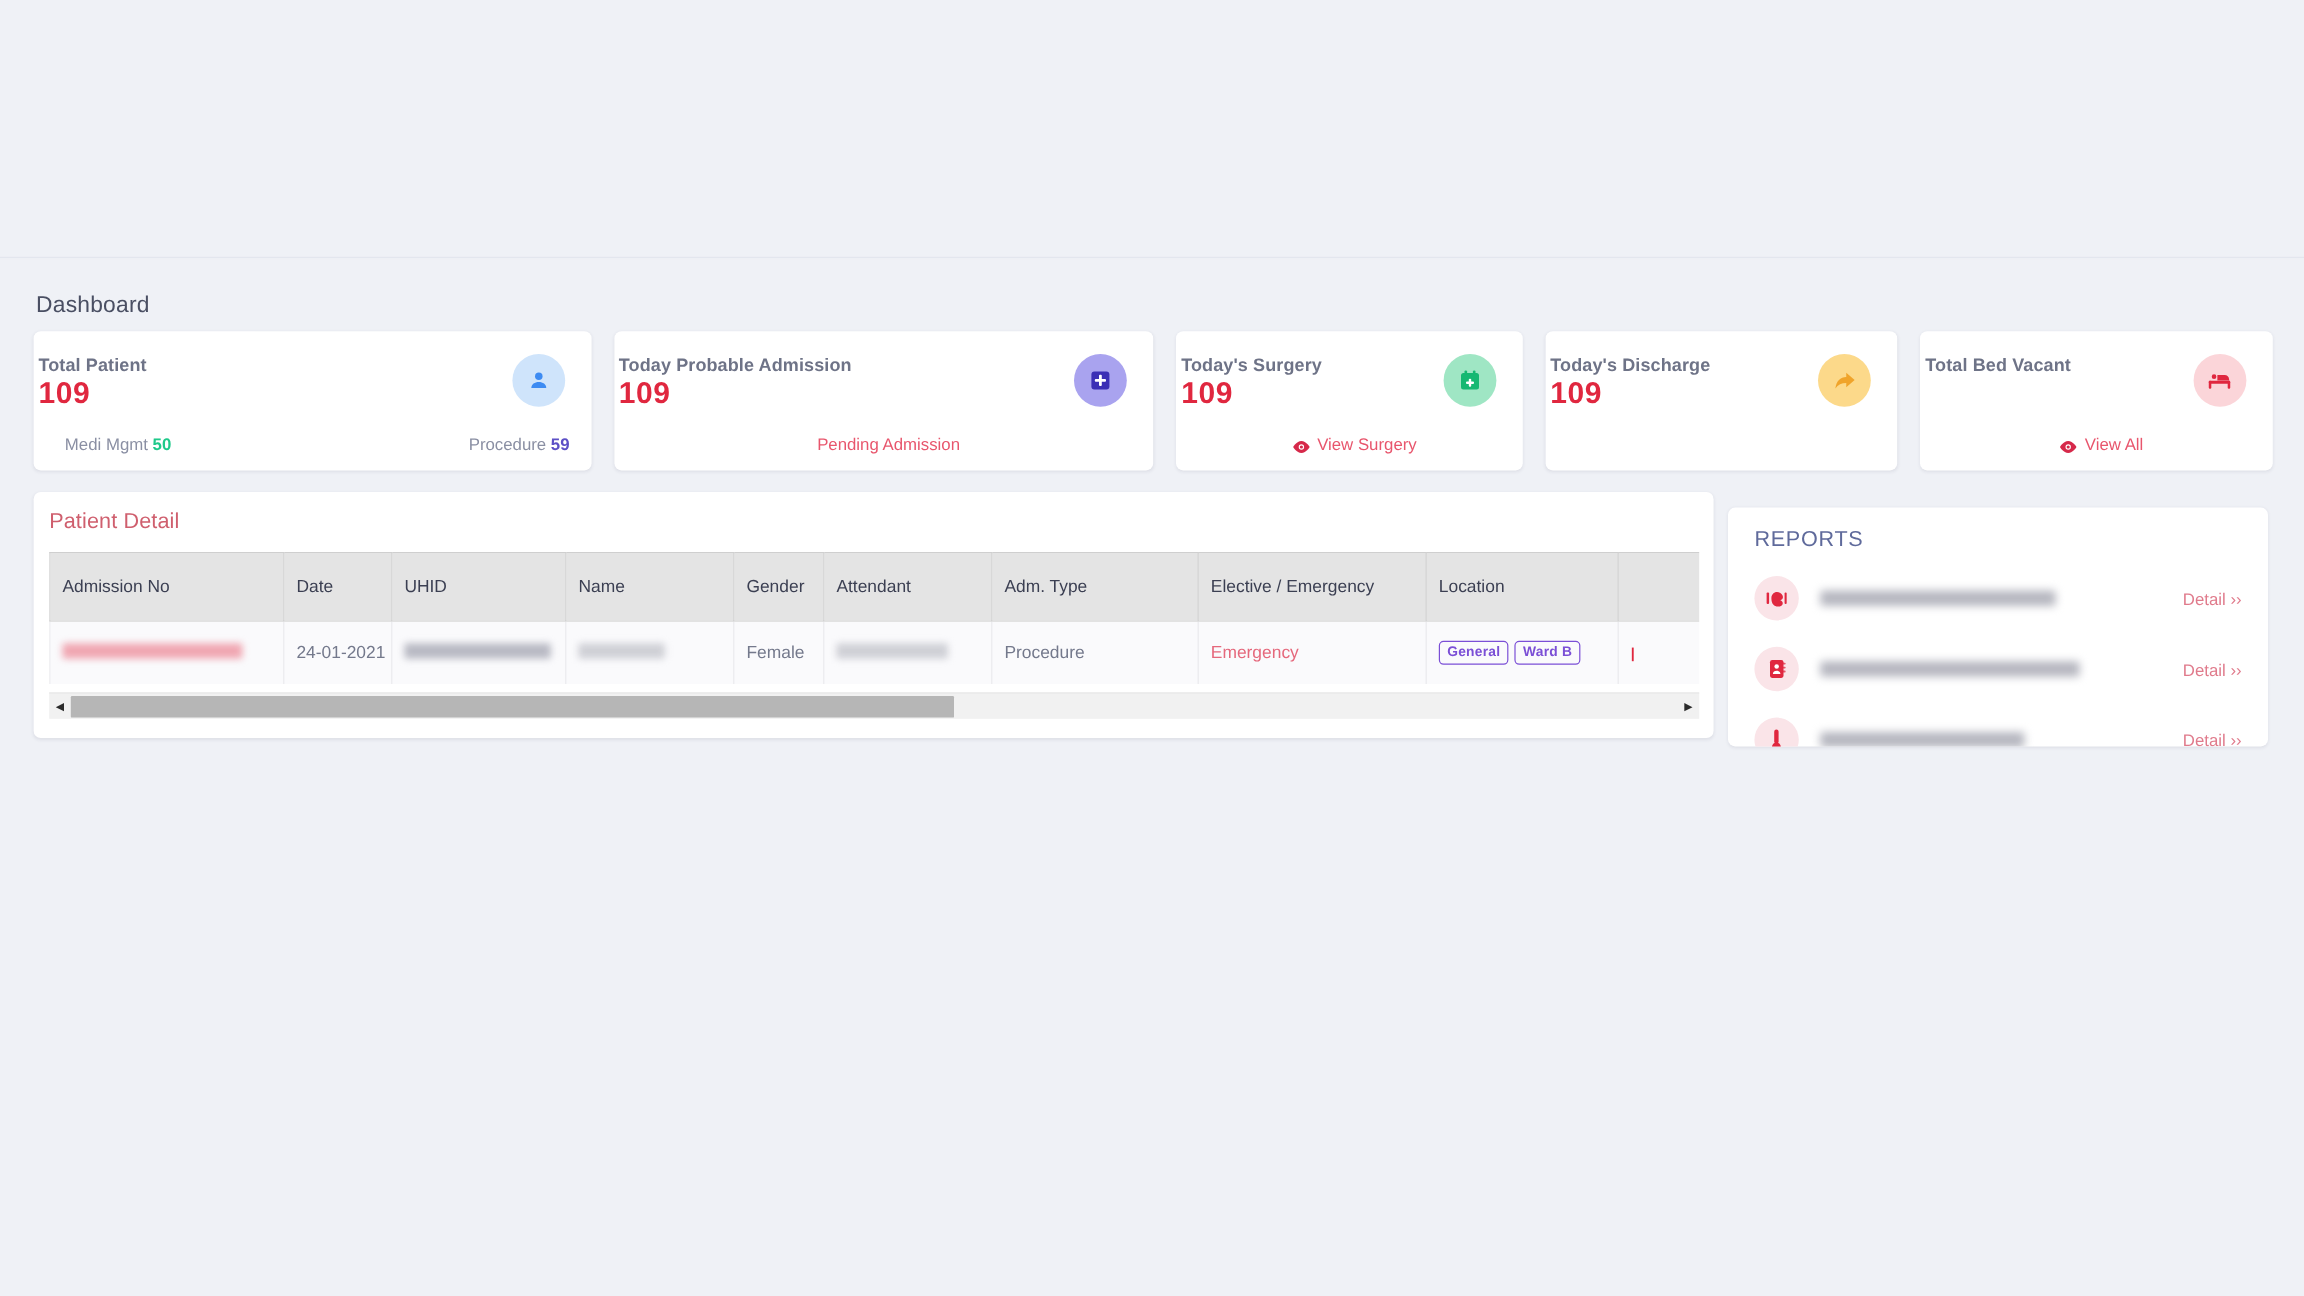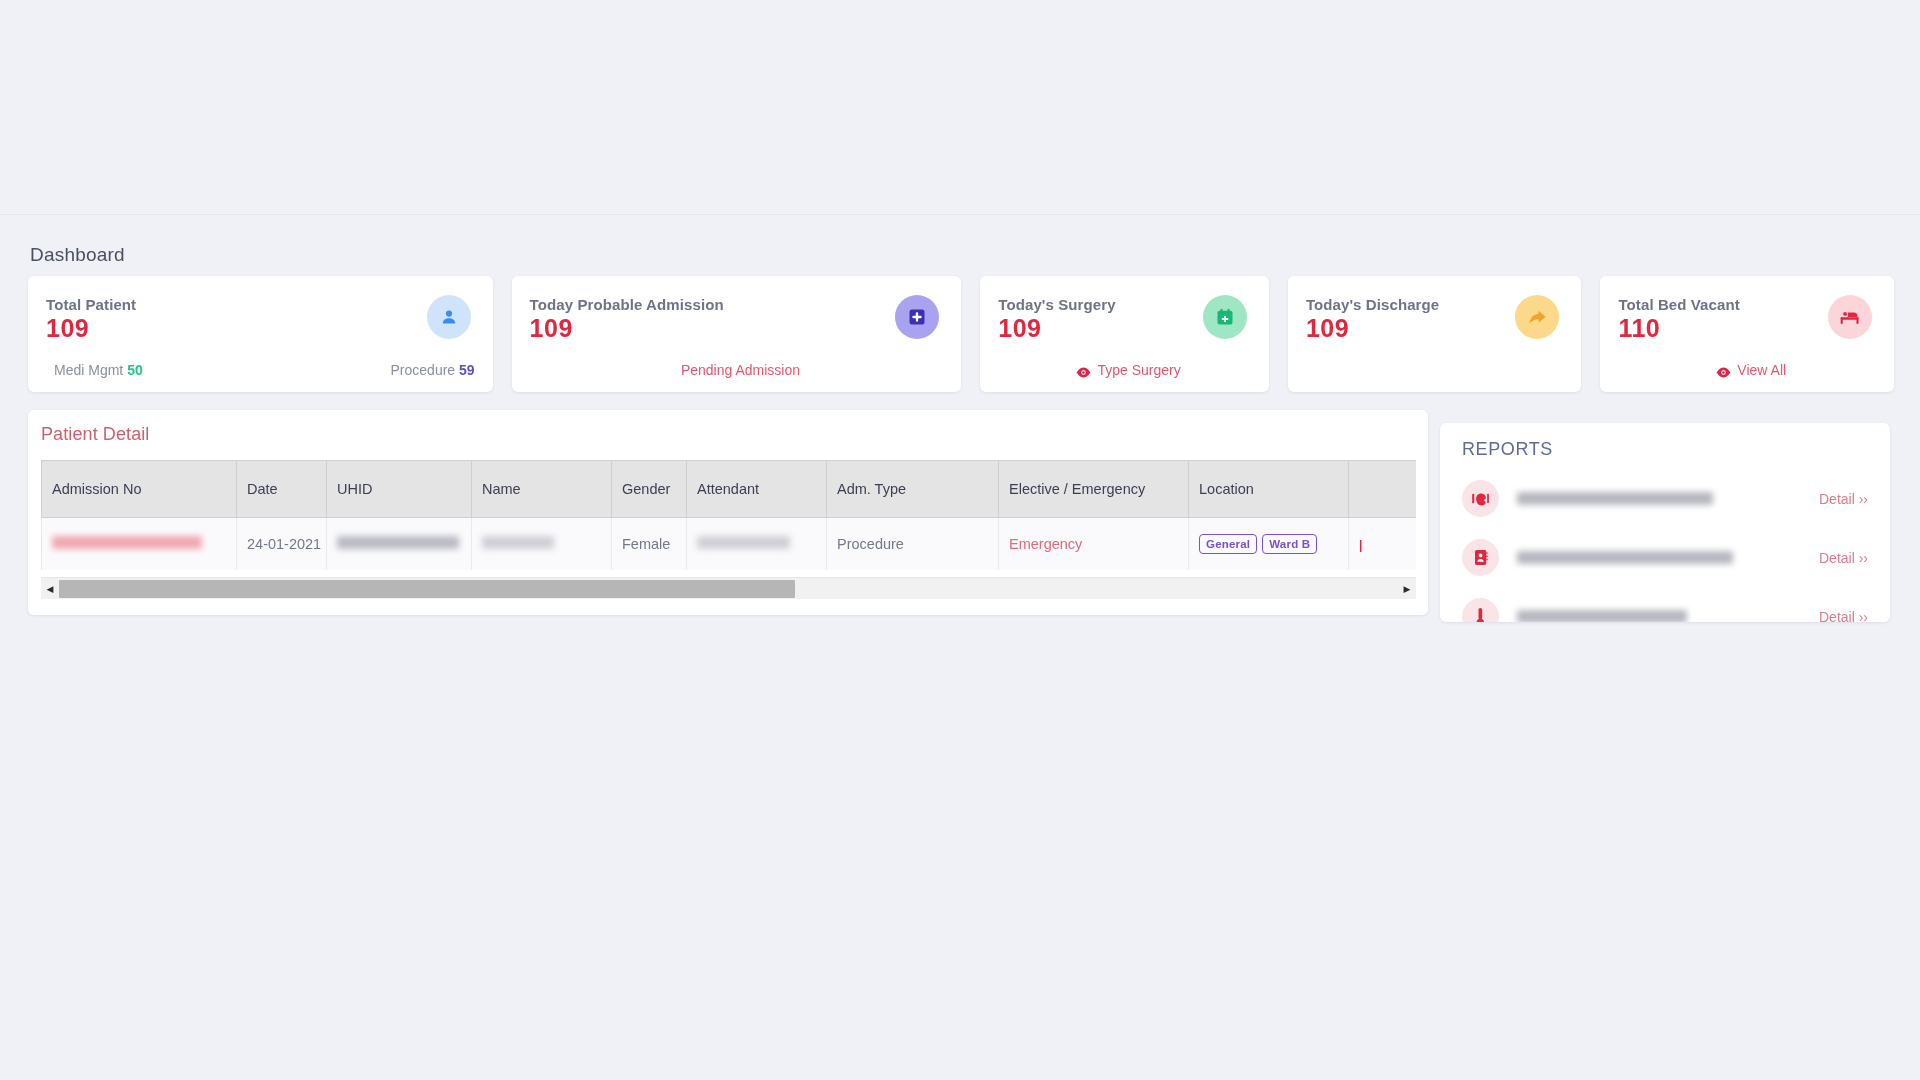--- a/index.html
+++ b/index.html
@@ -30,21 +30,21 @@
 
   
   #stats {
     position:absolute; left:28px; top:60px;
     width:1866px; height:116px;
     display:flex; gap:19px;
   }
   .stat-card {
     background:#fff; border-radius:6px;
     box-shadow:0 1px 3px rgba(40,45,75,.09);
-    position:relative; padding:20px 22px 0 18px;
+    position:relative; padding:20px 22px 0 4px;
     height:116px;
   }
   .stat-card.c1 { width:467px; }
   .stat-card.c2 { width:452px; }
   .stat-card.c3 { width:290px; }
   .stat-card.c4 { width:295px; }
   .stat-card.c5 { width:295px; }
 
   .stat-label {
     font-size:15px; font-weight:bold; color:#6e7387; letter-spacing:.1px;
@@ -264,39 +264,38 @@
       </div>
       <div class="stat-foot center">
         <span class="foot-link">
           <span class="eye">
             <svg width="15" height="11" viewBox="0 0 24 16" fill="#d6294a">
               <path d="M12 0C5.5 0 1 8 1 8s4.5 8 11 8 11-8 11-8-4.5-8-11-8z"></path>
               <circle cx="12" cy="8" r="3.6" fill="#fff"></circle>
               <circle cx="12" cy="8" r="2.1" fill="#d6294a"></circle>
             </svg>
           </span>
-          <span>Type Surgery</span>
+          <span>View Surgery</span>
         </span>
       </div>
     </div>
 
     <div class="stat-card c4">
       <div class="stat-label">Today's Discharge</div>
       <div class="stat-value">109</div>
       <div class="stat-icon" style="background:#fcd98a">
         <svg width="21" height="21" viewBox="0 0 24 24" fill="#f0a42a">
           <path d="M13.2 4.2v3.9C7.6 8.4 3.8 11.6 2.8 19.2c2.6-3.6 5.9-5.3 10.4-5.3v4l8-6.9z"></path>
         </svg>
       </div>
       <div class="stat-foot center"></div>
     </div>
 
     <div class="stat-card c5">
       <div class="stat-label">Total Bed Vacant</div>
-      <div class="stat-value">110</div>
       <div class="stat-icon" style="background:#fbd5d9">
         <svg width="22" height="22" viewBox="0 0 24 24" fill="#e0273f">
           <circle cx="6.6" cy="8.6" r="2.1"></circle>
           <path d="M9.6 7.2h6.6c2.3 0 4 1.6 4 3.8v1.1H9.6z"></path>
           <rect x="1.8" y="12.4" width="19.5" height="2.6" rx="1"></rect>
           <rect x="1.8" y="12.4" width="2.3" height="7.2" rx="1"></rect>
           <rect x="19" y="12.4" width="2.3" height="7.2" rx="1"></rect>
         </svg>
       </div>
       <div class="stat-foot center">

